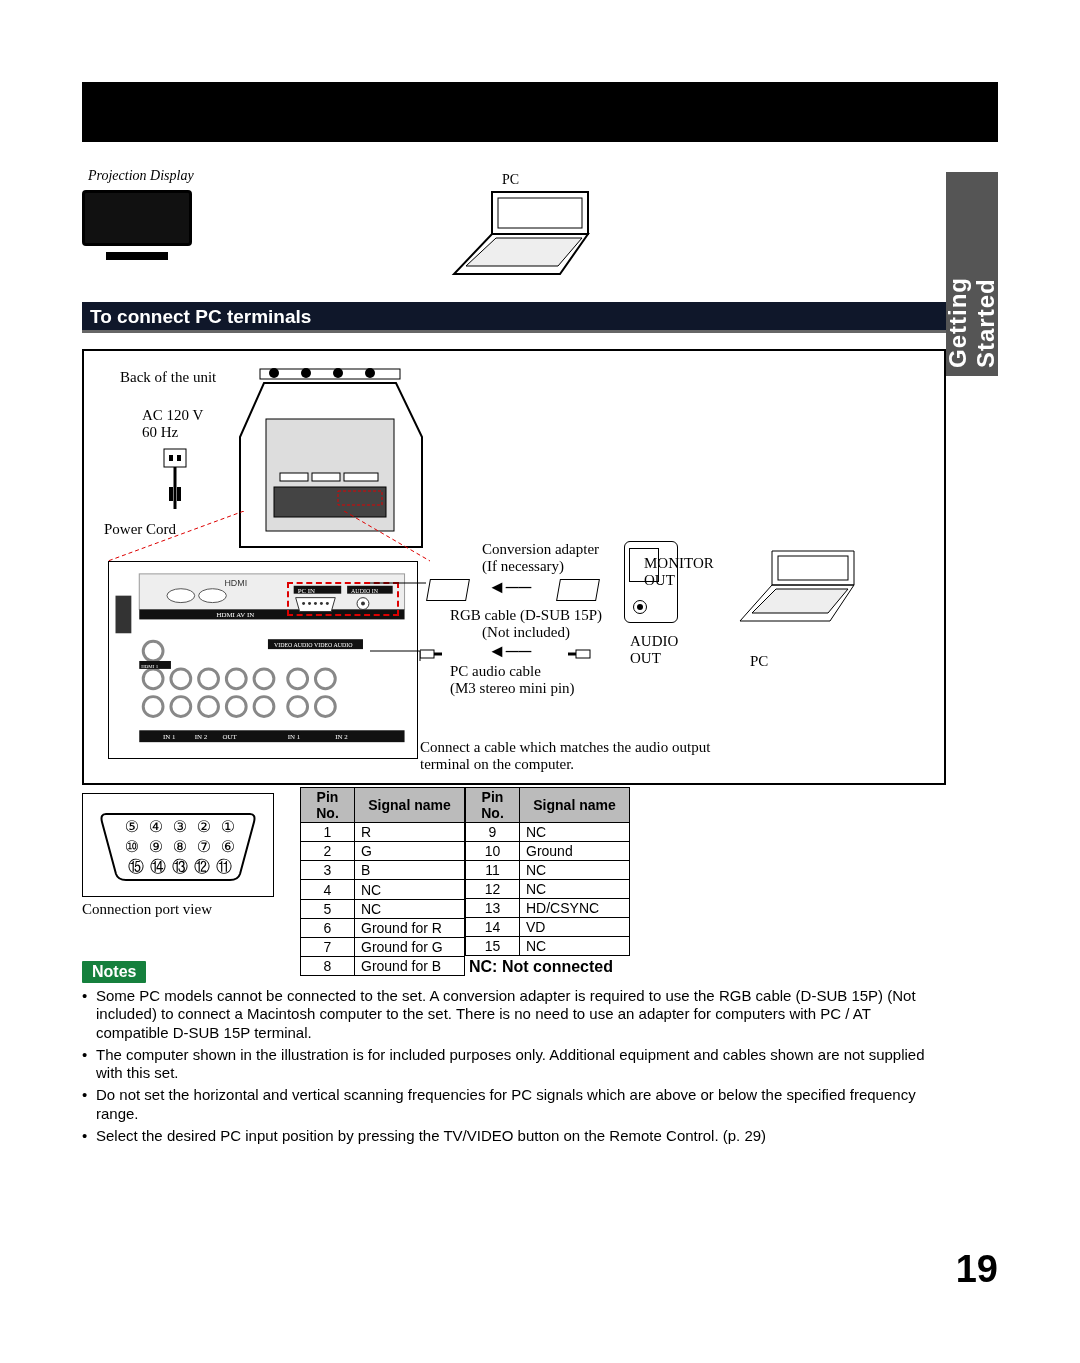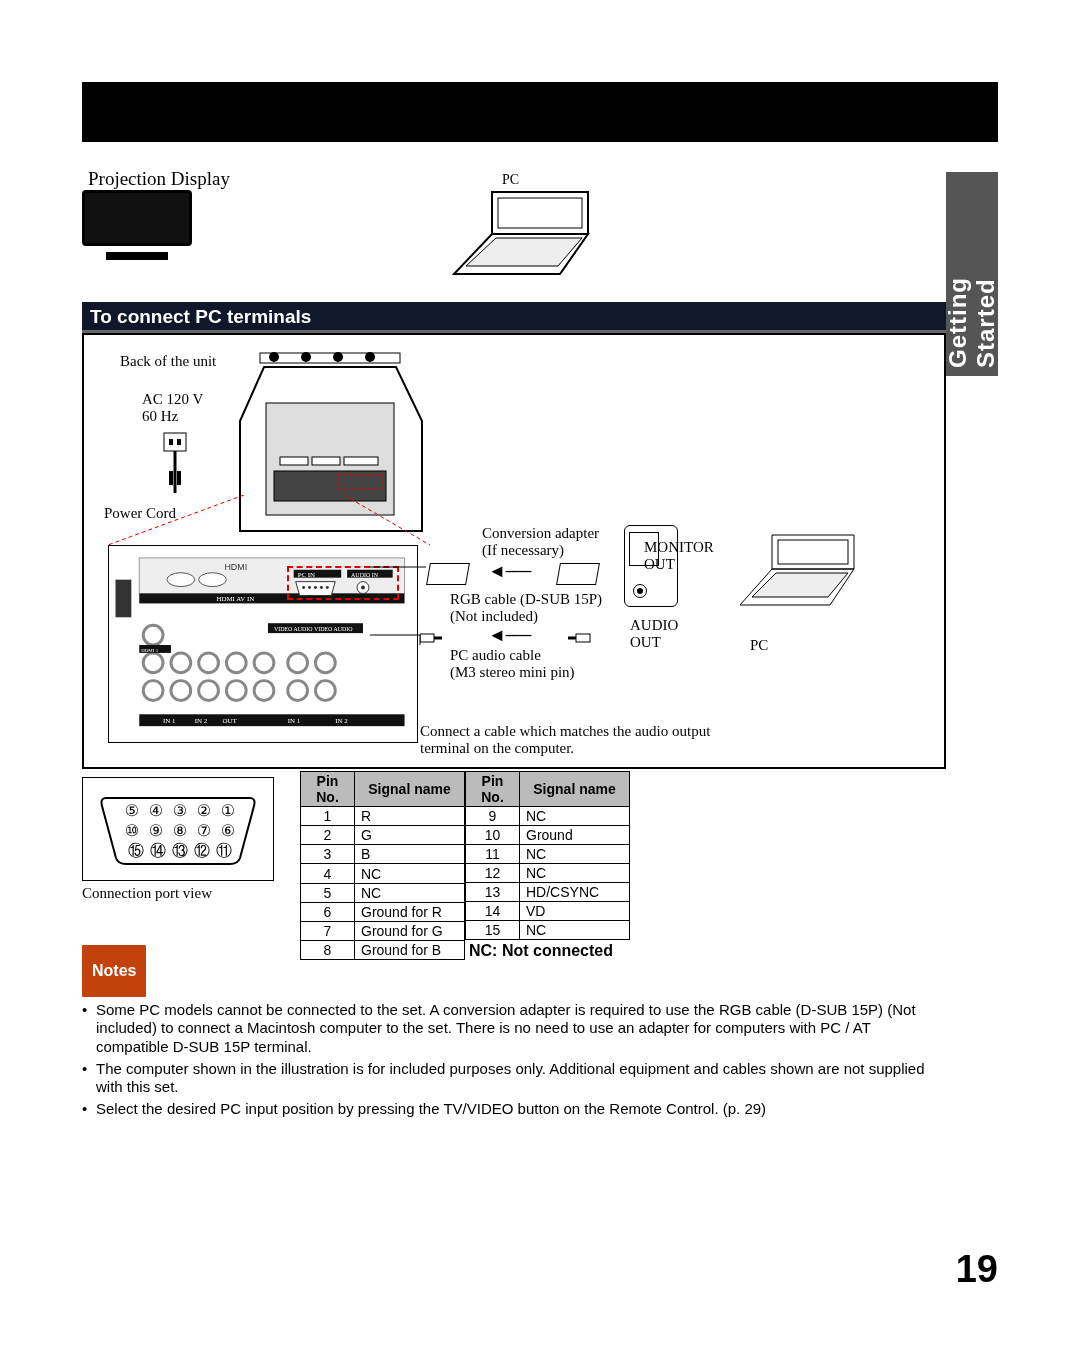--- a/index.html
+++ b/index.html
@@ -59,21 +59,21 @@
     display: flex;
   }
   .title-bar .ex { width: 150px; }
 
   
   .illus-row {
     position: relative;
     height: 120px;
     margin-top: 8px;
   }
-  .proj-label { font-family: "Times New Roman", serif; font-size: 19px; position: absolute; left: 6px; top: 0; }
+  .proj-label { font-family: "Times New Roman", serif; font-size: 14px; position: absolute; left: 6px; top: 0; font-style: italic; }
   .pc-label   { font-family: "Times New Roman", serif; font-size: 14px; position: absolute; left: 420px; top: 4px; }
 
   
   .tv-icon { position: absolute; left: 0; top: 22px; width: 110px; height: 70px; }
   .tv-screen { position: absolute; inset: 0 0 14px 0; border: 3px solid #000; border-radius: 4px; background: #111; }
   .tv-base   { position: absolute; left: 24px; right: 24px; bottom: 0; height: 8px; background: #000; }
 
   
   .laptop-icon { position: absolute; left: 350px; top: 20px; width: 170px; height: 90px; }
   .laptop-svg { width: 170px; height: 90px; }
@@ -88,20 +88,21 @@
   .sub-bar .txt {
     color: #fff;
     font-weight: bold;
     font-size: 19px;
   }
 
   
   .diagram-box {
     border: 2px solid #000;
     height: 436px;
+    margin-top: 16px;
     position: relative;
     font-family: "Times New Roman", serif;
     font-size: 15px;
   }
   .dlabel { position: absolute; white-space: pre; }
 
   
   .proj-back {
     position: absolute; left: 142px; top: 6px; width: 210px; height: 200px;
   }
@@ -169,23 +170,23 @@
     text-align: center;
     background: #fff;
   }
   table.pin th { background:#bbb; }
   table.pin td.sig { text-align: left; min-width: 110px;}
   table.pin td.num { width: 54px; }
   .nc-note { font-size: 16px; font-weight: bold; margin-left: 4px; margin-top: 2px;}
 
   
   .notes-label {
-    display:inline-block; background:#c2410c; color:#fff;
+    display:inline-block; background:#15803d; color:#fff;
     font-weight:bold; font-size:16px;
-    padding: 17px 10px; border-radius:1px;
+    padding: 2px 10px; border-radius:1px;
     margin-top: 4px;
   }
   ul.notes {
     margin-top: 4px;
     list-style: none;
     font-size: 15px;
   }
   ul.notes li {
     margin-top: 4px;
     padding-left: 14px;
@@ -335,21 +336,21 @@
 
     <span class="dlabel" style="left:398px;top:190px;">Conversion adapter
 (If necessary)</span>
     <span class="dlabel" style="left:560px;top:204px;">MONITOR
 OUT</span>
 
     <div class="vga-shape" style="left:344px;top:228px;"></div>
     <span class="arrow-l" style="left:404px;top:226px;">◄──</span>
     <div class="vga-shape" style="left:474px;top:228px;"></div>
 
-    <span class="dlabel" style="left:366px;top:256px;">RGB cable (D-SUB 15P)
+    <span class="dlabel" style="left:366px;top:256px;text-align:center;">RGB cable (D-SUB 15P)
 (Not included)</span>
 
     <svg style="position:absolute;left:336px;top:296px;width:24px;height:14px" viewBox="0 0 24 14">
       <rect x="0" y="3" width="14" height="8" fill="#fff" stroke="#000"></rect>
         <path d="M14 7 h8" stroke="#000" stroke-width="3"></path>
     </svg>
     <span class="arrow-l" style="left:404px;top:290px;">◄──</span>
     <svg style="position:absolute;left:484px;top:296px;width:24px;height:14px" viewBox="0 0 24 14">
       <path d="M0 7 h8" stroke="#000" stroke-width="3"></path>
         <rect x="8" y="3" width="14" height="8" fill="#fff" stroke="#000"></rect>
@@ -494,18 +495,19 @@
         <div class="nc-note">NC: Not connected</div>
       </div>
     </div>
   </div>
 
   
   <span class="notes-label">Notes</span>
   <ul class="notes">
     <li>Some PC models cannot be connected to the set. A conversion adapter is required to use the RGB cable (D-SUB 15P) (Not included) to connect a Macintosh computer to the set. There is no need to use an adapter for computers with PC / AT compatible D-SUB 15P terminal.</li>
     <li>The computer shown in the illustration is for included purposes only. Additional equipment and cables shown are not supplied with this set.</li>
+    <li>Do not set the horizontal and vertical scanning frequencies for PC signals which are above or below the specified frequency range.</li>
     <li>Select the desired PC input position by pressing the TV/VIDEO button on the Remote Control. (p. 29)</li>
   </ul>
 
 </div>
 
 <div class="page-number">19</div>
 
 </body></html>

